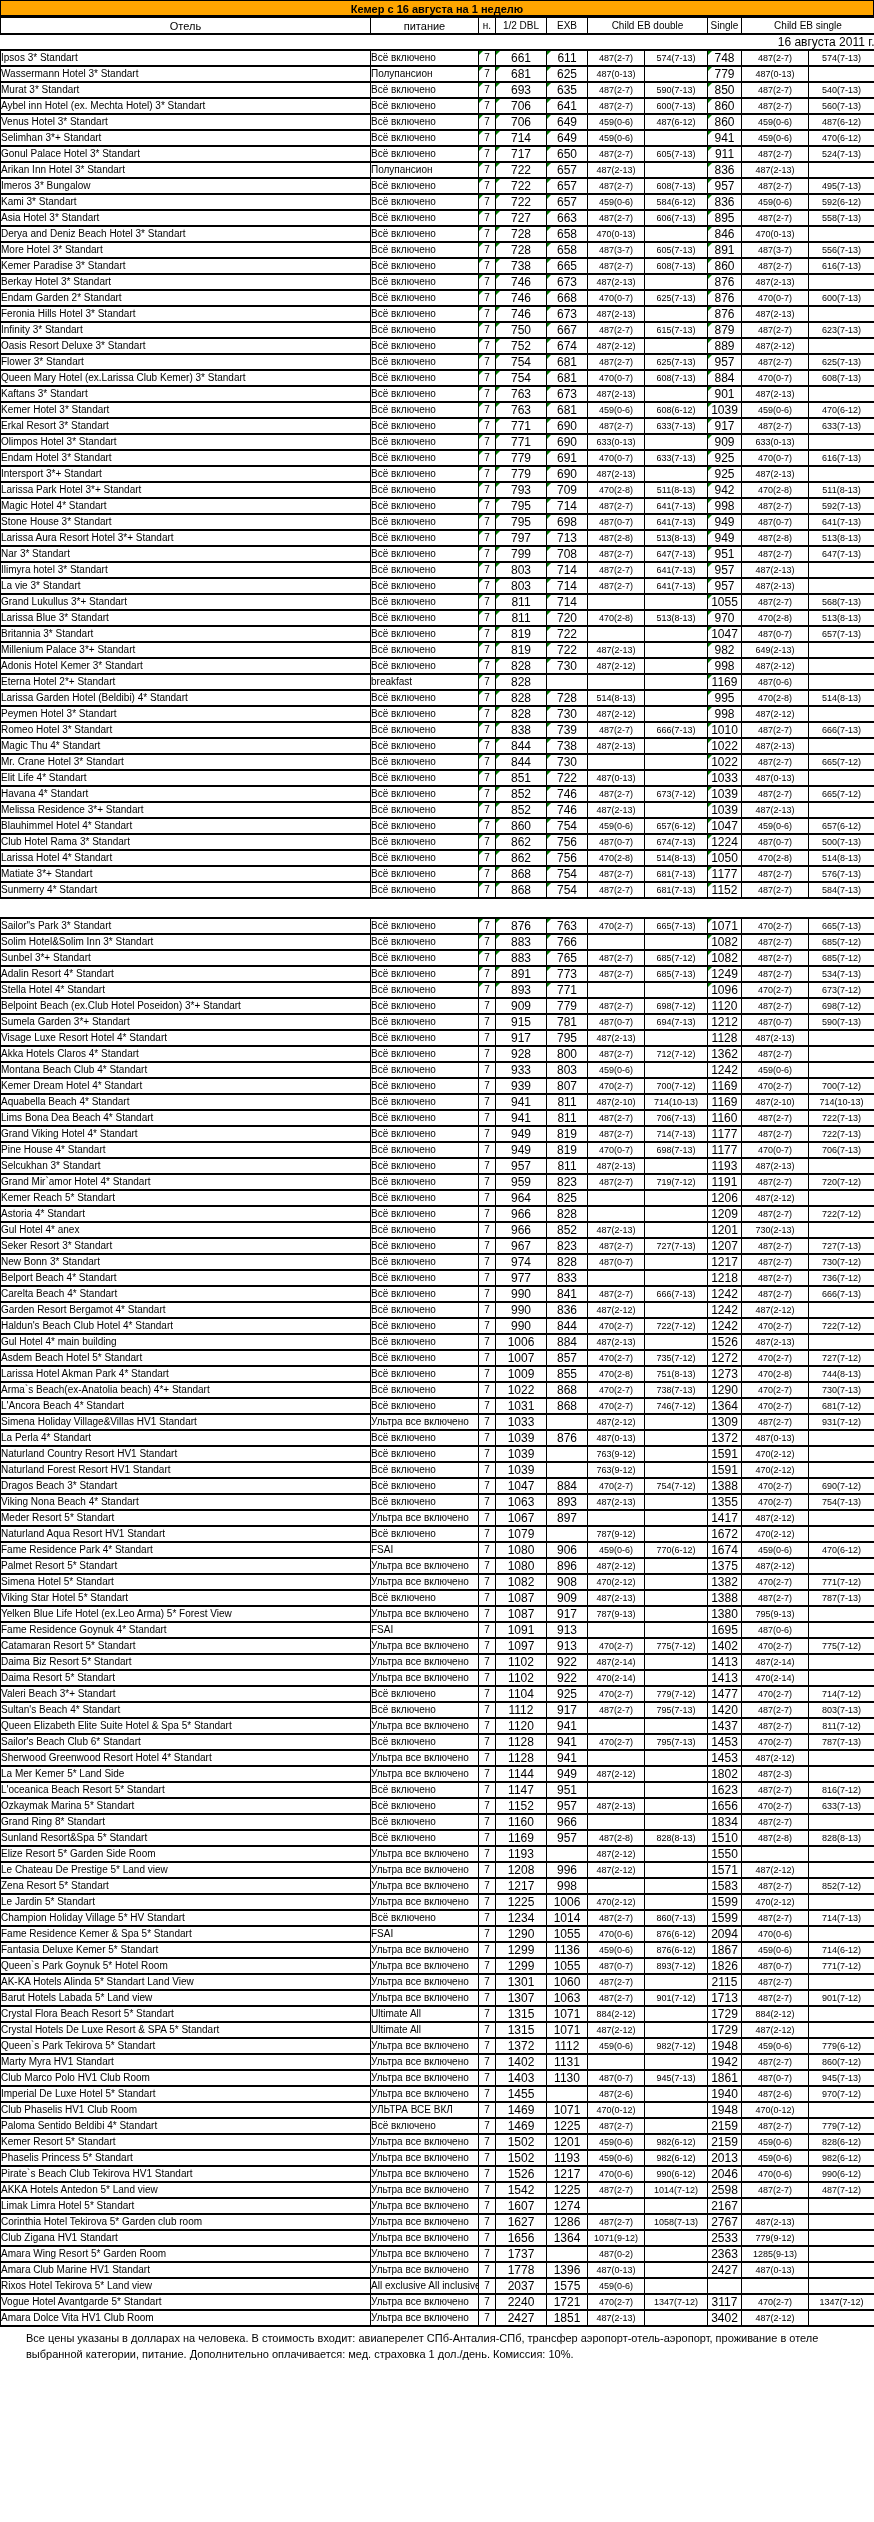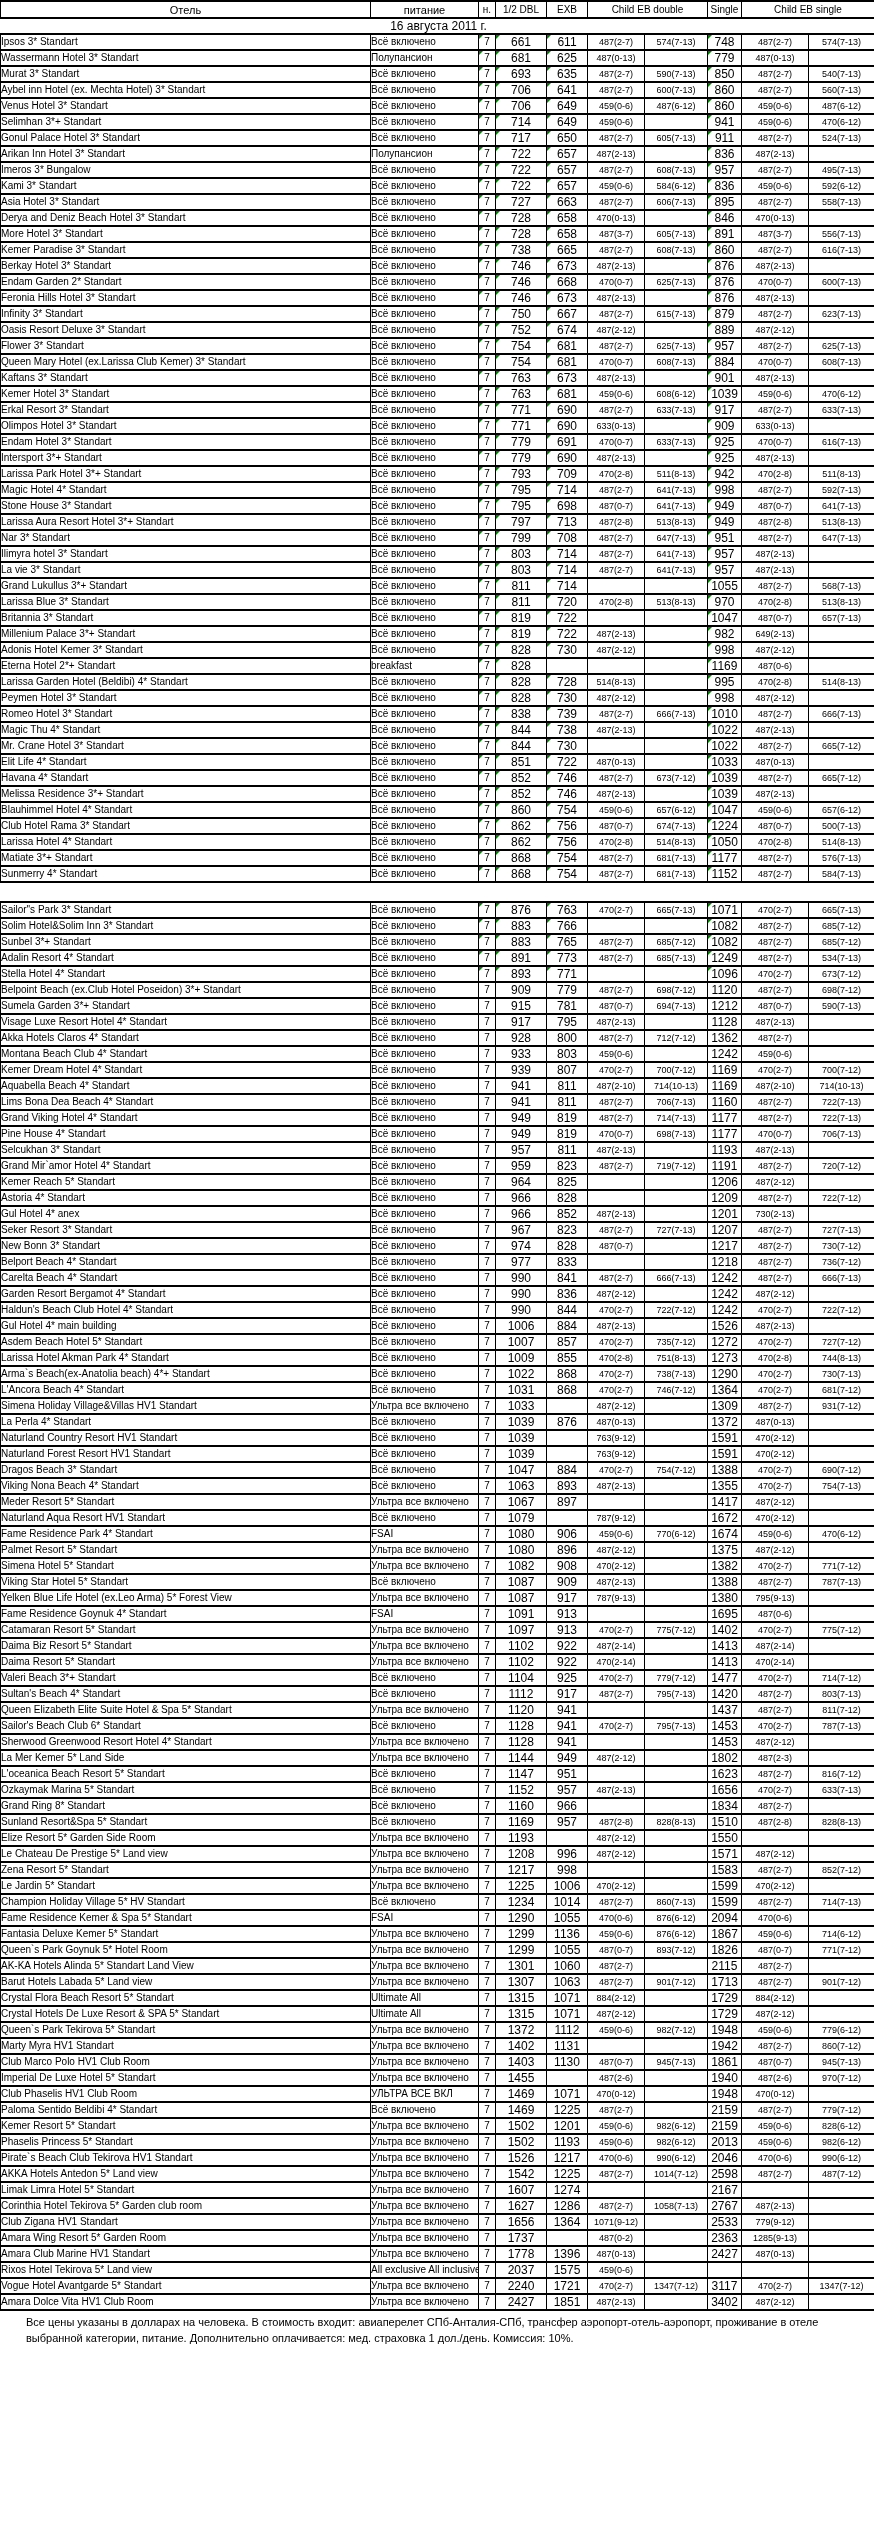--- a/index.html
+++ b/index.html
@@ -6,37 +6,38 @@
   html,body{margin:0;padding:0;background:#fff;}
   body{font-family:"Liberation Sans","DejaVu Sans",sans-serif;color:#000;width:874px;}
   .sheet{width:874px;}
   .titlebar{height:16px;line-height:16px;background:#FFA500;border:1px solid #000;box-sizing:border-box;
             text-align:center;font-weight:bold;font-size:11px;}
   table.price{border-collapse:collapse;table-layout:fixed;width:874px;}
   table.price td, table.price th{border:1px solid #000;border-top-width:2px;border-bottom-width:2px;
             padding:0;margin:0;overflow:hidden;white-space:nowrap;position:relative;box-sizing:border-box;}
   thead th{height:17px;font-weight:normal;font-size:10px;text-align:center;background:#fff;vertical-align:middle;}
   th.h-hotel, th.h-meal{font-size:11px;}
-  tr.daterow td{border-left:none;border-right:none;height:13px;font-size:12px;text-align:center;padding-left:2px;margin-top:48px;}
+  tr.daterow td{border-left:none;border-right:none;height:13px;font-size:12px;text-align:right;padding-left:2px;margin-top:48px;}
   tbody td{height:15px;line-height:14px;vertical-align:middle;}
   td.c-hotel{font-size:10px;text-align:left;padding-left:3px;}
   td.c-meal{font-size:10px;text-align:left;padding-left:3px;}
   td.c-n{font-size:10px;text-align:center;}
   td.num1{font-size:12px;text-align:center;}
   td.child{font-size:9px;text-align:center;}
   tr.gap td{border:none;height:20px;background:#fff;}
   td.mark::before{content:"";position:absolute;left:0;top:0;width:0;height:0;
             border-top:4px solid #007F00;border-right:4px solid transparent;}
   .footer{font-size:11px;line-height:16px;padding:3px 2px 0 2px;text-align:left;margin-left:24px;}
 </style>
 </head>
 <body>
 
 <div class="sheet">
 
+  <div class="titlebar">Кемер с 16 августа на 1 неделю</div>
 
   <table class="price">
     <colgroup>
       <col style="width:370px">
         <col style="width:108px">
         <col style="width:17px">
       <col style="width:51px">
         <col style="width:41px">
         <col style="width:57px">
       <col style="width:63px">

